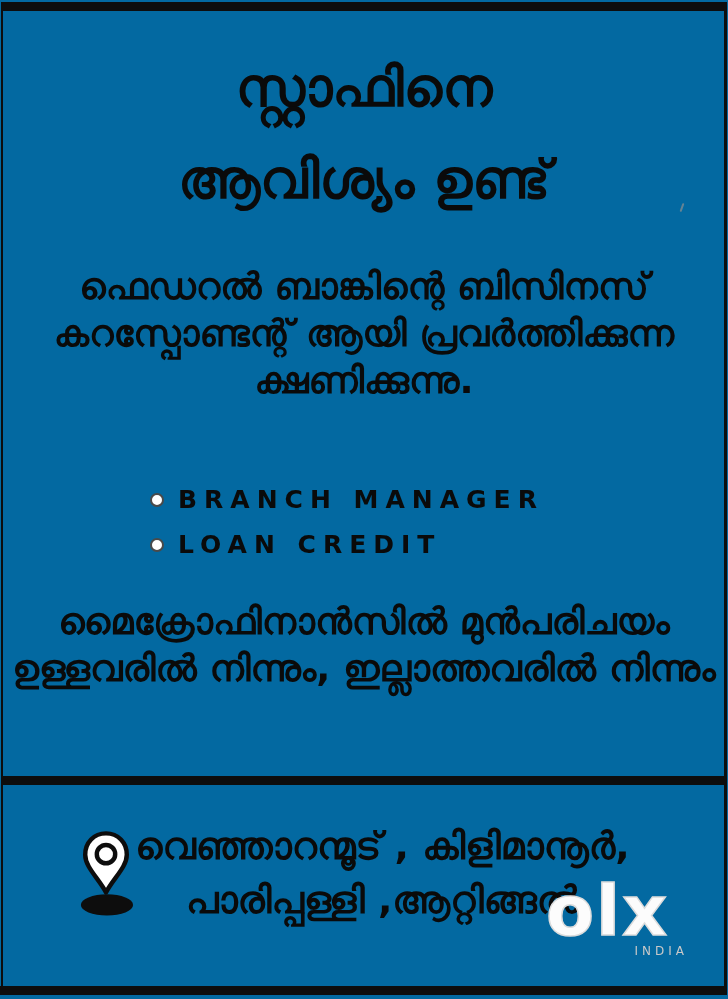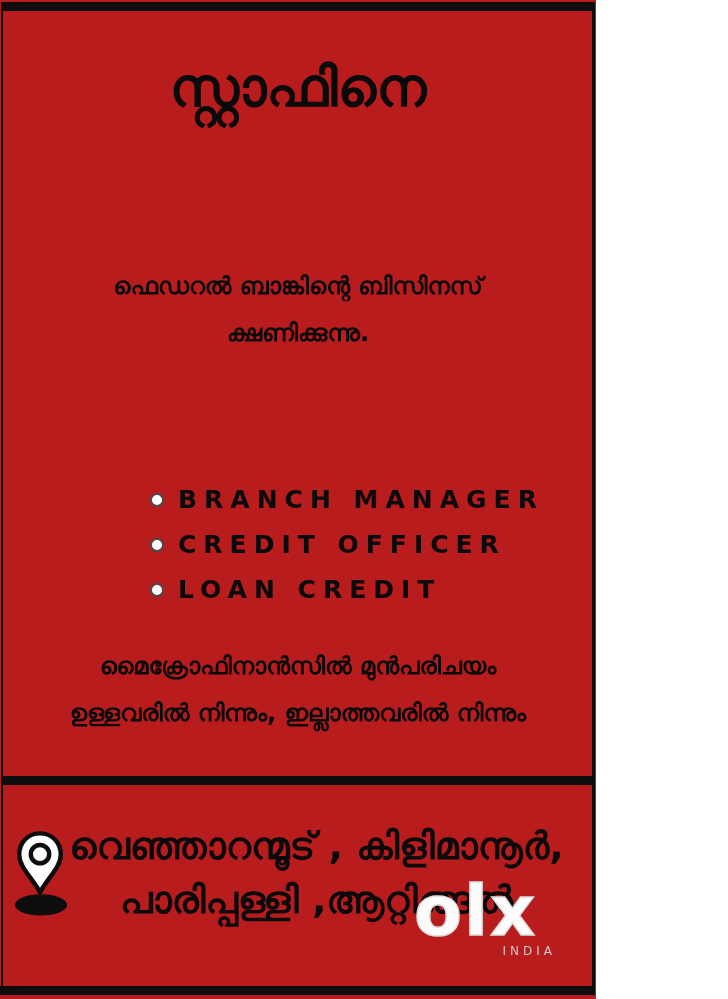--- a/index.html
+++ b/index.html
@@ -1,20 +1,20 @@
 <!DOCTYPE html>
 <html><head>
 <meta charset="utf-8">
 <style>
   html, body { margin: 0; padding: 0; background: #ffffff; }
   .poster {
     position: relative;
-    width: 596px;
+    width: 728px;
     height: 999px;
-    background: #b91c1c;
+    background: #0369a1;
     font-family: "DejaVu Sans", "Liberation Sans", sans-serif;
     color: #111;
     overflow: hidden;
   }
   
   .frame-top    { position:absolute; top:2px;  left:3px; right:1px; height:9px; background:#0d0d0d; }
   .frame-bottom { position:absolute; bottom:4px; left:0; right:1px; height:9px; background:#0d0d0d; }
   .frame-left   { position:absolute; left:1px; top:2px; bottom:4px; width:2px; background:#0d0d0d; }
   .frame-right  { position:absolute; right:1px; top:2px; bottom:4px; width:3px; background:#0d0d0d; }
 
@@ -25,39 +25,39 @@
   .title-line {
     font-size: 54px; font-weight: 700; line-height: 92px;
     letter-spacing: 0px; color: #0a0a0a;
   }
 
   .intro-block {
     position: absolute; top: 263px; left: 0; right: 0;
     text-align: center;
   }
   .body-line {
-    font-size: 24px; font-weight: 700; line-height: 47px; color: #0a0a0a;
+    font-size: 37px; font-weight: 700; line-height: 47px; color: #0a0a0a;
   }
 
   .jobs-block {
     position: absolute; top: 477px; left: 150px;
     text-align: center;
   }
   .job-row { display: flex; align-items: center; height: 45px; }
   .bullet-ring {
     width: 10px; height: 10px; border: 2px solid #4a4a4a; border-radius: 50%;
     display: inline-block; margin-right: 14px; background: #fff;
   }
   .job-label {
     font-size: 25px; font-weight: 800; letter-spacing: 7px; color: #0a0a0a;
     white-space: nowrap;
   }
 
   .note-block {
-    position: absolute; top: 643px; left: 0; right: 0;
+    position: absolute; top: 598px; left: 0; right: 0;
     text-align: center;
   }
 
   .divider {
     position: absolute; top: 776px; left: 3px; right: 1px; height: 9px;
     background: #0d0d0d;
   }
 
   .location-block {
     position: absolute; top: 798px; left: 0; right: 21px; height: 150px;
@@ -94,35 +94,33 @@
 
 <div class="poster">
 
   <div class="frame-top"></div>
   <div class="frame-bottom"></div>
   <div class="frame-left"></div>
   <div class="frame-right"></div>
 
   <div class="title-block">
     <div class="title-line">സ്റ്റാഫിനെ</div>
+    <div class="title-line">ആവിശ്യം ഉണ്ട്</div>
   </div>
 
   <div class="intro-block">
     <div class="body-line">ഫെഡറൽ ബാങ്കിന്റെ ബിസിനസ്</div>
+    <div class="body-line">കറസ്പോണ്ടന്റ് ആയി പ്രവർത്തിക്കുന്ന</div>
     <div class="body-line">ക്ഷണിക്കുന്നു.</div>
   </div>
 
   <div class="jobs-block">
     <div class="job-row">
       <span class="bullet-ring"></span>
       <span class="job-label">BRANCH MANAGER</span>
-    </div>
-    <div class="job-row">
-      <span class="bullet-ring"></span>
-      <span class="job-label">CREDIT OFFICER</span>
     </div>
     <div class="job-row">
       <span class="bullet-ring"></span>
       <span class="job-label">LOAN CREDIT</span>
     </div>
   </div>
 
   <div class="note-block">
     <div class="body-line">മൈക്രോഫിനാൻസിൽ മുൻപരിചയം</div>
     <div class="body-line">ഉള്ളവരിൽ നിന്നും, ഇല്ലാത്തവരിൽ നിന്നും</div>

